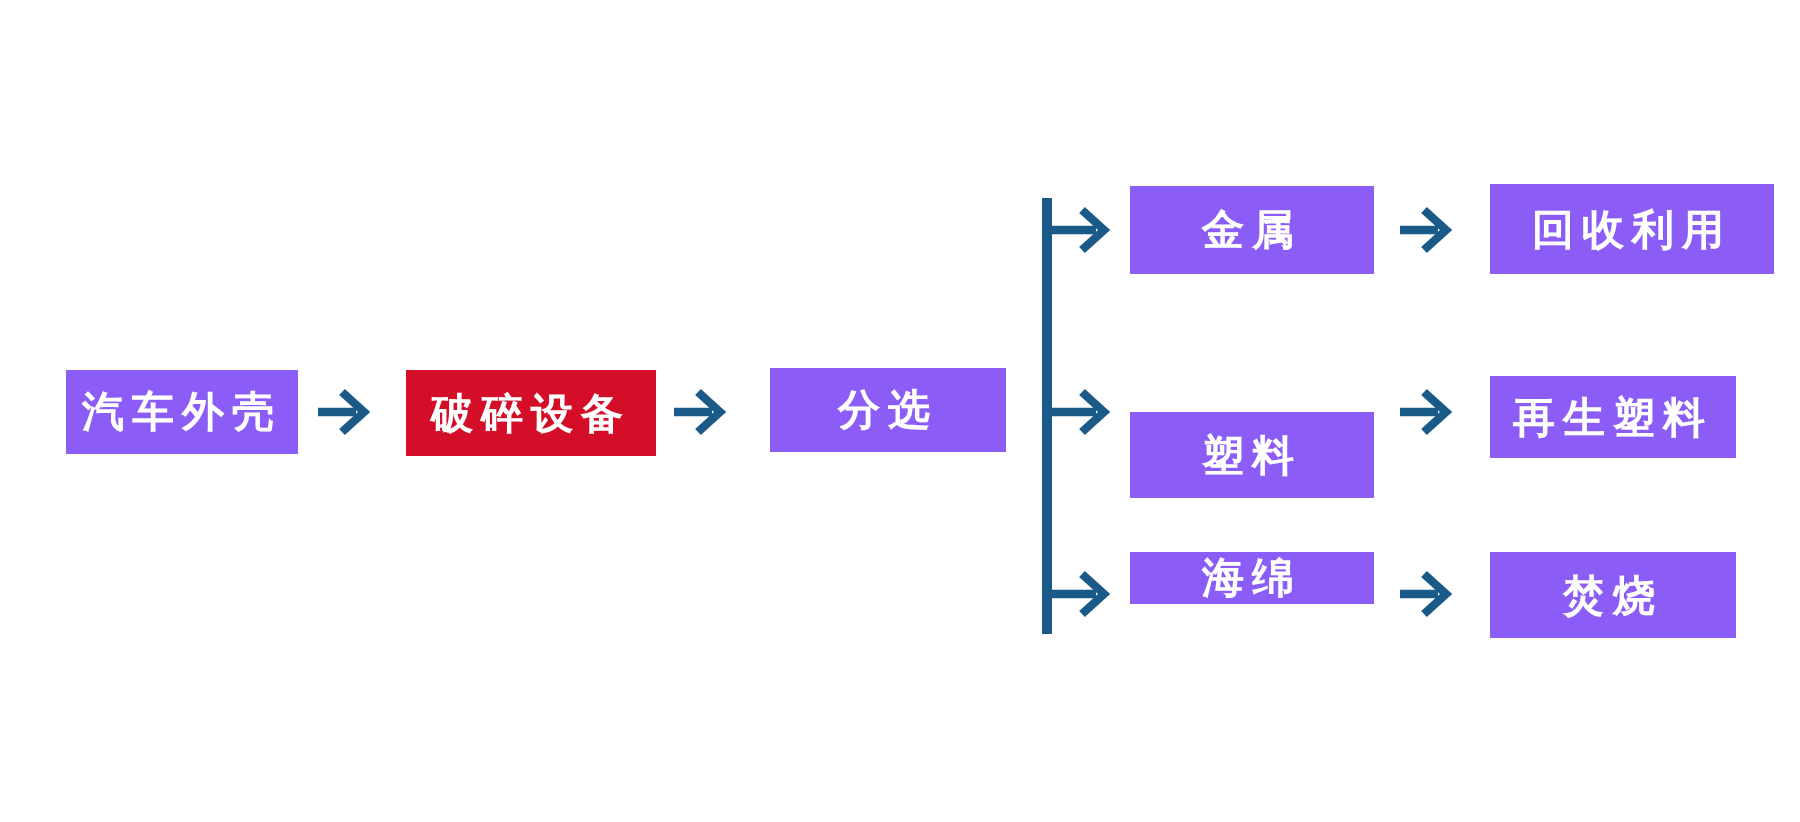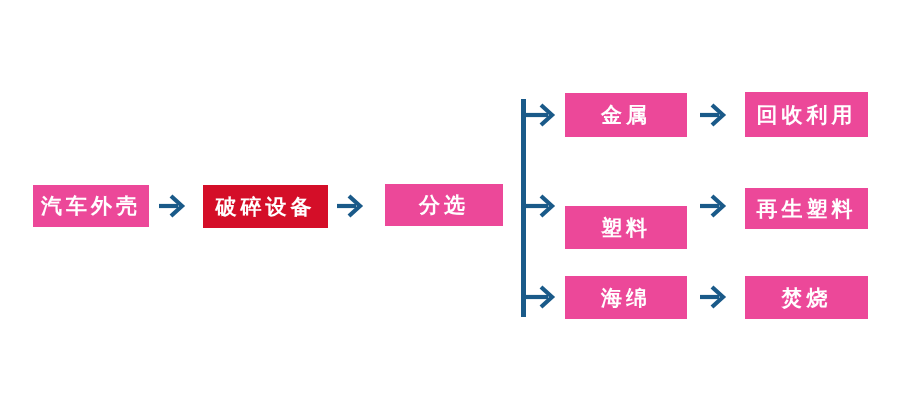--- a/index.html
+++ b/index.html
@@ -13,39 +13,39 @@
     height: 411px;
     background: #ffffff;
     overflow: hidden;
     font-family: "Liberation Sans", "DejaVu Sans", sans-serif;
   }
   .node {
     position: absolute;
     display: flex;
     align-items: center;
     justify-content: center;
-    background: #ec4899;
+    background: #8b5cf6;
     color: #ffffff;
     font-size: 21px;
     font-weight: bold;
     letter-spacing: 4px;
     white-space: nowrap;
   }
   .node.red { background: #d40e28; }
 
   
   .n-source   { left: 33px;  top: 185px; width: 116px; height: 42px; }
   .n-crusher  { left: 203px; top: 185px; width: 125px; height: 43px; font-family: Liberation Serif, serif; }
   .n-sorting  { left: 385px; top: 184px; width: 118px; height: 42px; }
   
   .n-metal    { left: 565px; top: 93px;  width: 122px; height: 44px; }
   .n-plastic  { left: 565px; top: 184px; width: 122px; height: 43px; margin-top: 22px; }
-  .n-sponge   { left: 565px; top: 276px; width: 122px; height: 43px; }
+  .n-sponge   { left: 565px; top: 276px; width: 122px; height: 26px; }
   
-  .n-recycle  { left: 745px; top: 92px;  width: 123px; height: 45px; }
+  .n-recycle  { left: 745px; top: 92px;  width: 142px; height: 45px; }
   .n-replas   { left: 745px; top: 188px; width: 123px; height: 41px; }
   .n-burn     { left: 745px; top: 276px; width: 123px; height: 43px; font-family: Liberation Mono, monospace; }
 
   .arrow { position: absolute; }
   .arrow path {
     fill: none;
     stroke: #1a5a89;
     stroke-width: 4.2;
     stroke-linejoin: miter;
     stroke-linecap: butt;

